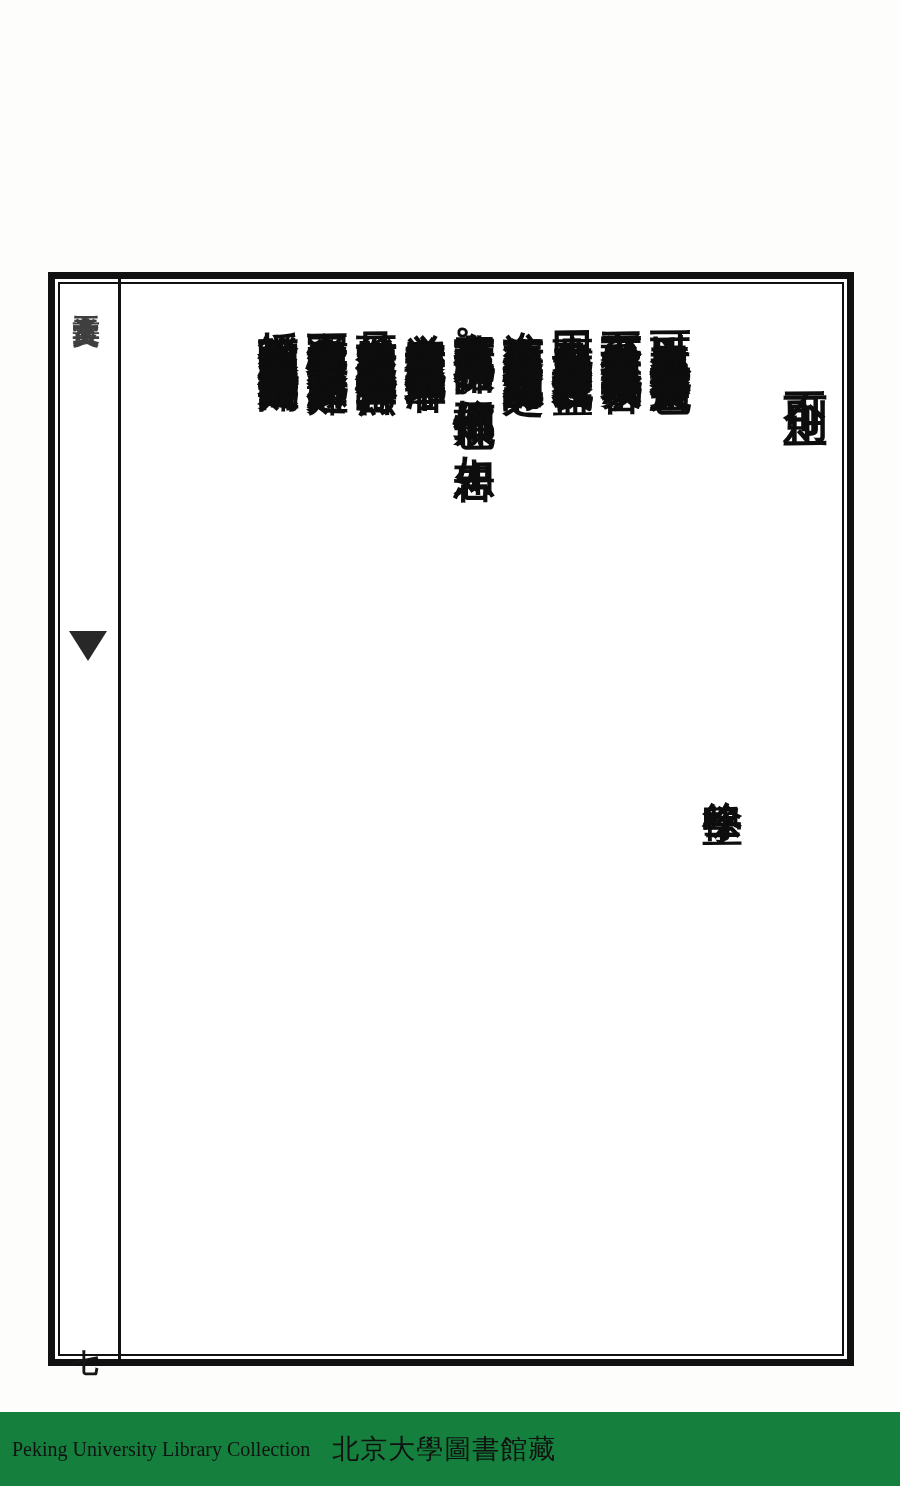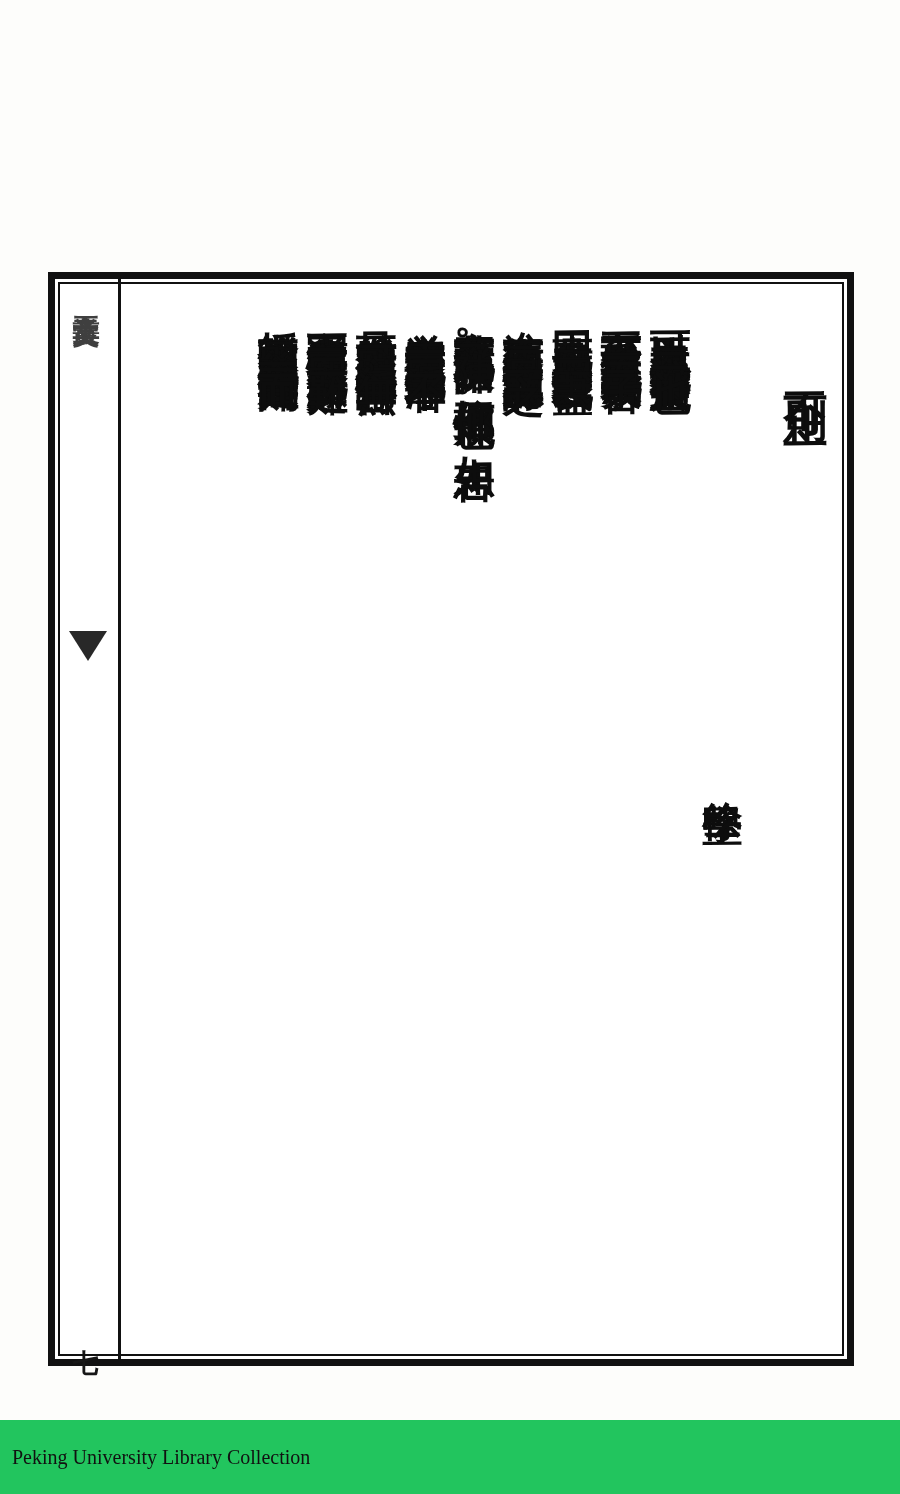--- a/index.html
+++ b/index.html
@@ -139,29 +139,29 @@
   }
   .col.spacer {
     width: 36px;
     flex: 0 0 36px;
   }
 
   
   #footer {
     position: absolute;
     left: 0;
-    bottom: 0;
+    bottom: 8px;
     width: 900px;
     height: 74px;
     display: flex;
     align-items: center;
     gap: 22px;
     padding-left: 12px;
     box-sizing: border-box;
-    background: #22c55e;
+    background: #15803d;
   }
   #footer .en {
     font-family: "Liberation Serif", serif;
     font-size: 20px;
     color: #111111;
   }
   #footer .zh {
     font-family: "DejaVu Serif", serif;
     font-size: 27px;
     color: #111111;
@@ -194,13 +194,14 @@
       <div class="col">足後而肫懇者寔可信則此盡心以相告豈得謂浮言無</div>
       <div class="col">寔而猶非逹救之深情天下固有同此一言顯所之而難</div>
       <div class="col">授微喻之而易入則此後容之善道寧至於逆耳難聞而</div>
     </div>
 
   </div>
 </div>
 
 <div id="footer">
   <span class="en">Peking University Library Collection</span>
+  <span class="zh">北京大學圖書館藏</span>
 </div>
 
 </body></html>

